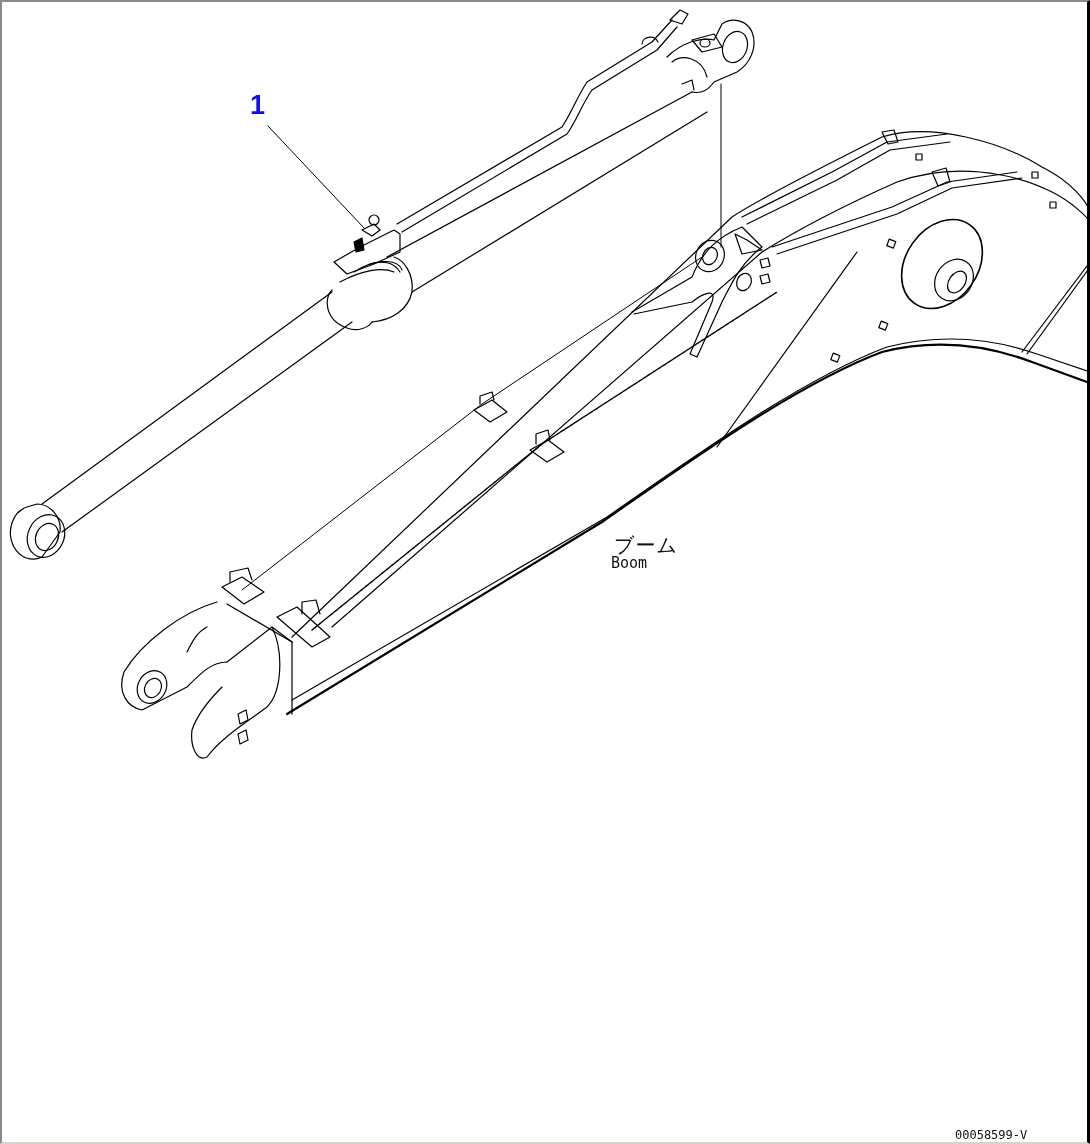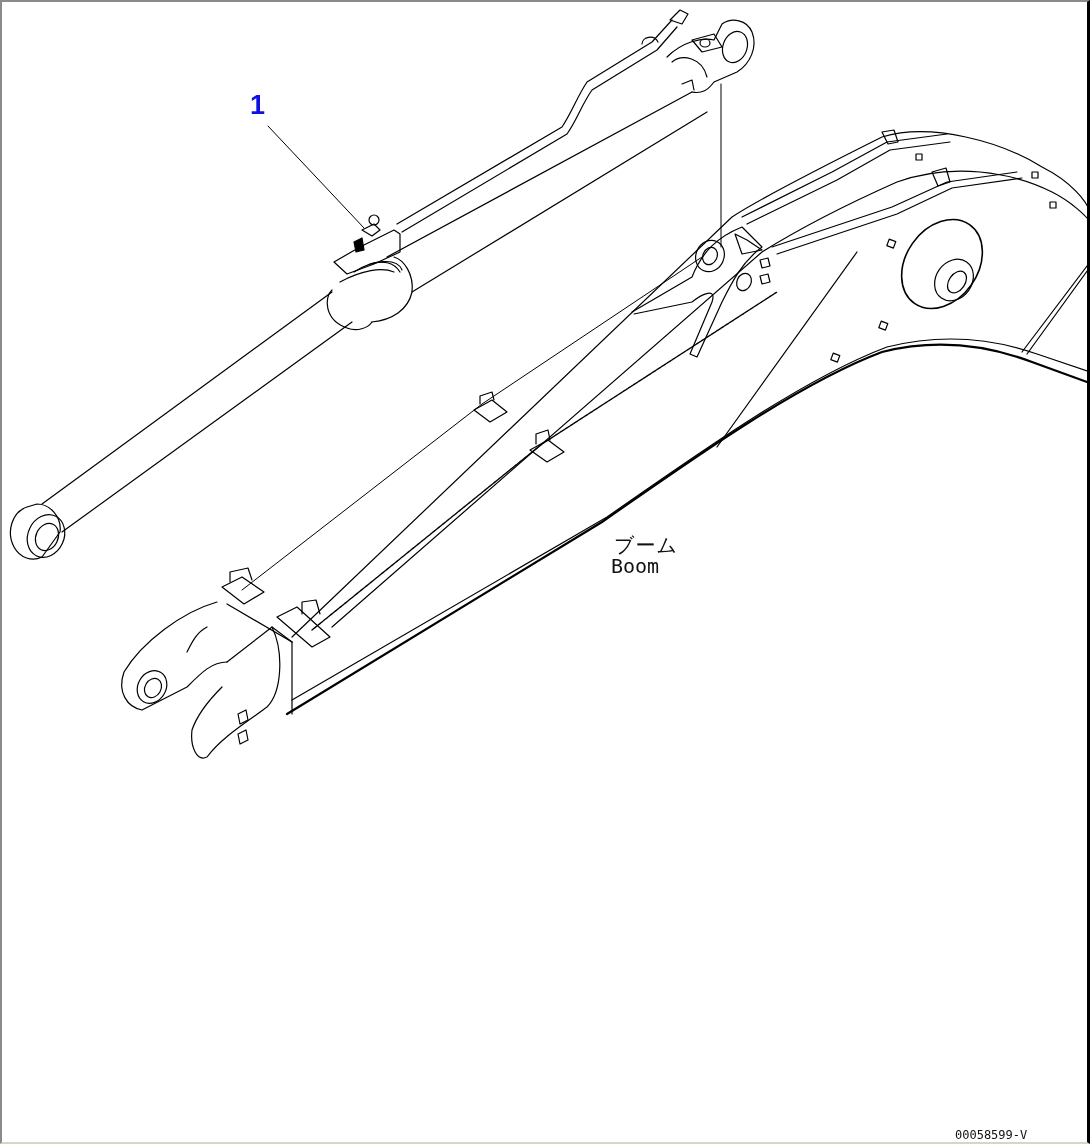--- a/index.html
+++ b/index.html
@@ -19,21 +19,21 @@
       font-family: "Liberation Sans", sans-serif; font-weight: bold;
       font-size: 27px; color: #1010e0; line-height: 1;
     }
     .label-jp {
       position: absolute; left: 612px; top: 533px;
       font-family: "DejaVu Sans", sans-serif; font-size: 20px; color: #111;
       letter-spacing: 1px; line-height: 1;
     }
     .label-en {
       position: absolute; left: 609px; top: 554px;
-      font-family: "DejaVu Sans Mono", monospace; font-size: 20px; color: #111;
+      font-family: "DejaVu Sans Mono", monospace; font-size: 15px; color: #111;
       line-height: 1;
     }
     .drawing-id {
       position: absolute; left: 953px; top: 1127px;
       font-family: "DejaVu Sans Mono", monospace; font-size: 12px; color: #111;
       line-height: 1;
     }
   </style>
 </head>
 <body>

